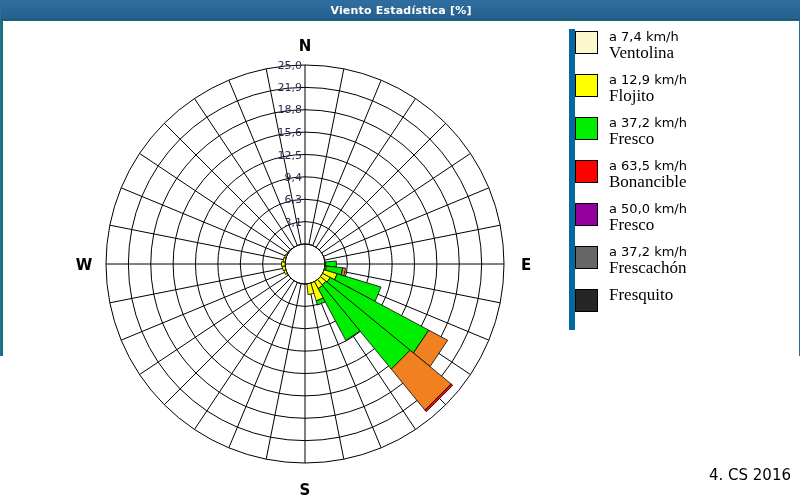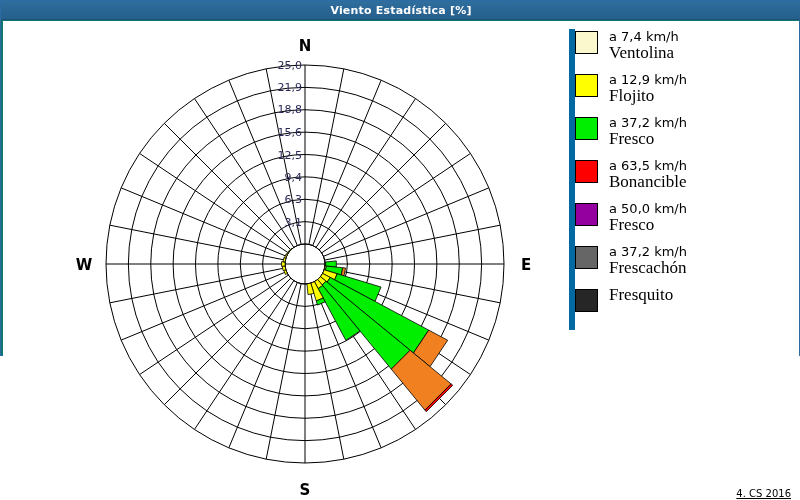--- a/index.html
+++ b/index.html
@@ -67,24 +67,23 @@
   .legend-text {
     display: flex; flex-direction: column;
     justify-content: flex-start;
     line-height: 16px;
   }
   .legend-speed { font-size: 13px; color: #000000; white-space: nowrap; }
   .legend-name  { font-size: 17px; color: #000000; white-space: nowrap; font-family: Liberation Serif, serif; }
   
   #footer {
     position: absolute;
-    right: 8px; bottom: 0;
-    font-size: 10px;
+    right: 8px; bottom: 15px;
+    font-size: 15px;
     color: #000000;
-    text-decoration: underline;
   }
   
   .compass-label {
     font-family: "DejaVu Sans", "Liberation Sans", sans-serif;
     font-size: 15px; font-weight: bold; fill: #000000;
   }
   .tick-label {
     font-family: "DejaVu Sans", "Liberation Sans", sans-serif;
     font-size: 11px; fill: #2a2a5a;
   }

